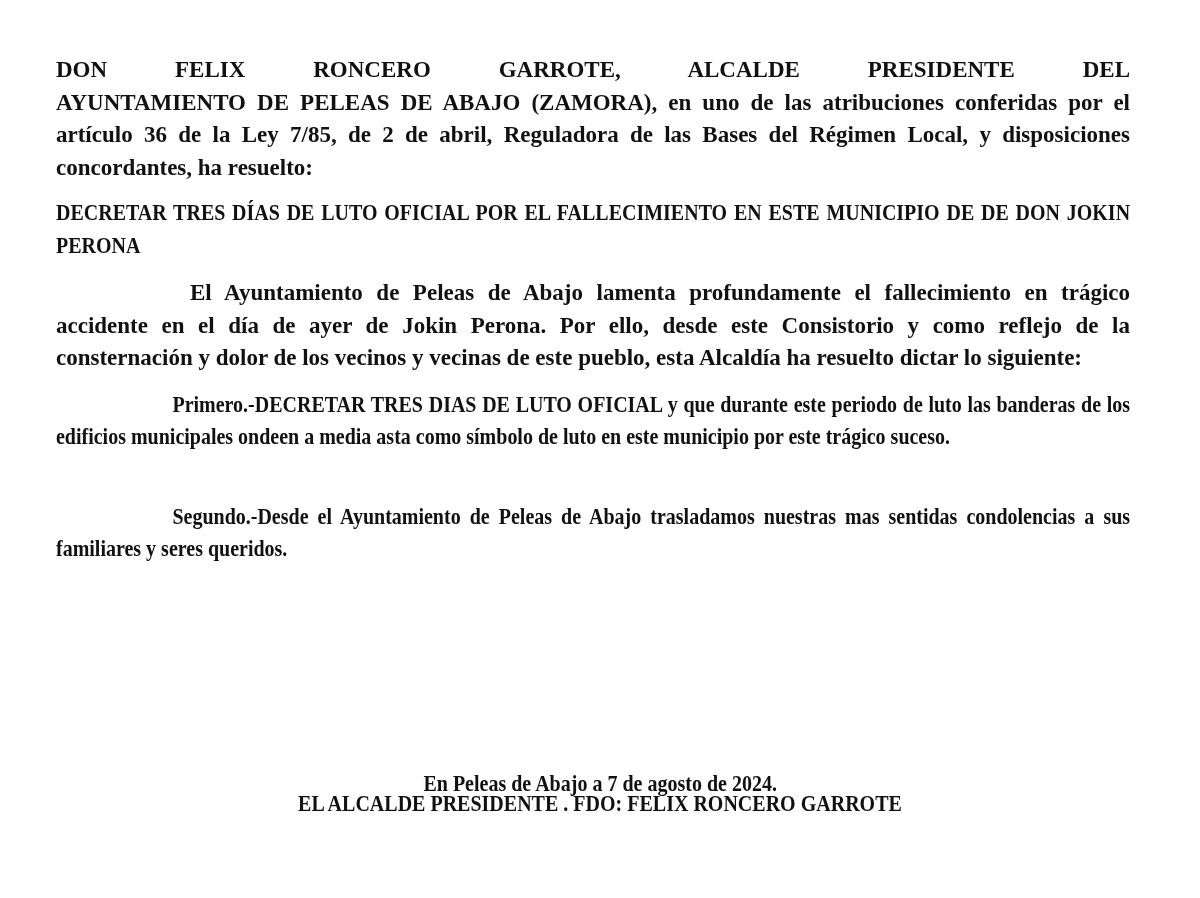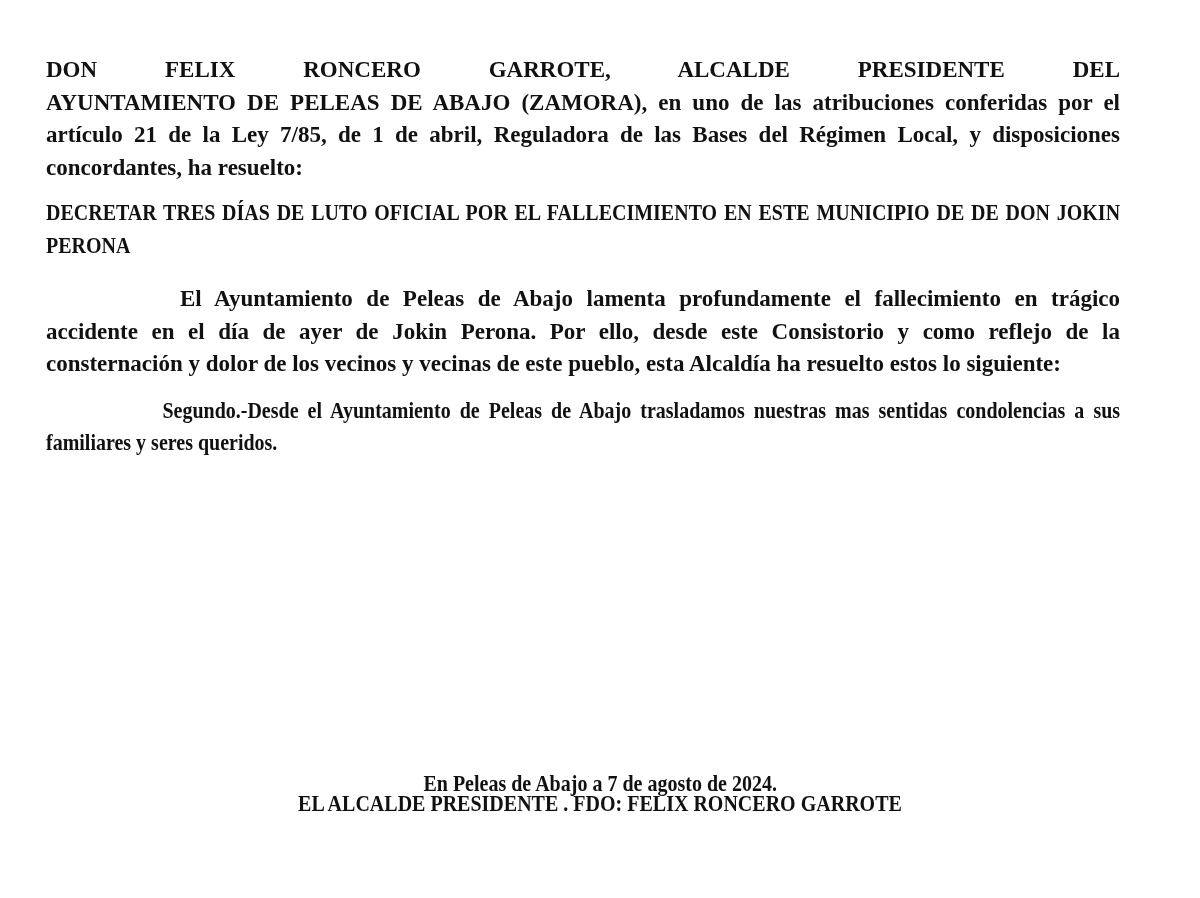--- a/index.html
+++ b/index.html
@@ -11,21 +11,21 @@
       width: 1200px;
       height: 898px;
       position: relative;
       overflow: hidden;
       font-family: "Liberation Serif", serif;
       font-weight: bold;
       color: #111111;
     }
     .page {
       position: absolute;
-      left: 46px;
+      left: 56px;
       top: 54px;
       width: 1074px;
     }
     .para {
       font-size: 23px;
       line-height: 32.5px;
       text-align: justify;
       margin: 0;
     }
     .intro { margin-bottom: 13px; }
@@ -62,28 +62,31 @@
     .date-line span { transform: scaleX(0.87); }
     .sign-line { top: 791px; }
     .sign-line span { transform: scaleX(0.87); }
   </style>
 </head>
 <body>
 
 <div class="page">
 
   <p class="para intro-first">DON FELIX RONCERO GARROTE, ALCALDE PRESIDENTE DEL</p>
-  <p class="para intro">AYUNTAMIENTO DE PELEAS DE ABAJO (ZAMORA), en uno de las atribuciones conferidas por el artículo 21 de la Ley 7/85, de 1 de abril, Reguladora de las Bases del Régimen Local, y disposiciones concordantes, ha resuelto:</p>
+  <p class="para intro">AYUNTAMIENTO DE PELEAS DE ABAJO (ZAMORA), en uno de las atribuciones conferidas por el artículo 36 de la Ley 7/85, de 2 de abril, Reguladora de las Bases del Régimen Local, y disposiciones concordantes, ha resuelto:</p>
 
-  <div class="cond-wrap" style="height:66px; margin-bottom:20px;">
+  <div class="cond-wrap" style="height:66px; margin-bottom:14px;">
     <p class="condensed c1">DECRETAR TRES DÍAS DE LUTO OFICIAL POR EL FALLECIMIENTO EN ESTE MUNICIPIO DE DE DON JOKIN PERONA</p>
   </div>
 
-  <p class="para indent body-para">El Ayuntamiento de Peleas de Abajo lamenta profundamente el fallecimiento en trágico accidente en el día de ayer de Jokin Perona. Por ello, desde este Consistorio y como reflejo de la consternación y dolor de los vecinos y vecinas de este pueblo, esta Alcaldía ha resuelto estos lo siguiente:</p>
+  <p class="para indent body-para">El Ayuntamiento de Peleas de Abajo lamenta profundamente el fallecimiento en trágico accidente en el día de ayer de Jokin Perona. Por ello, desde este Consistorio y como reflejo de la consternación y dolor de los vecinos y vecinas de este pueblo, esta Alcaldía ha resuelto dictar lo siguiente:</p>
 
+  <div class="cond-wrap" style="height:98px; margin-bottom:14px;">
+    <p class="condensed c1 indent"><span>Primero.-</span><span>DECRETAR TRES DIAS DE LUTO OFICIAL  y que durante este periodo de luto las banderas de los edificios municipales ondeen a media asta como símbolo de luto en este municipio por este trágico suceso.</span></p>
+  </div>
 
   <div class="cond-wrap" style="height:66px; margin-bottom:3px;">
     <p class="condensed c1 indent"><span>Segundo.-</span><span>Desde el Ayuntamiento de Peleas de Abajo trasladamos nuestras mas sentidas condolencias a sus familiares y seres queridos.</span></p>
   </div>
 
 </div>
 
 <div class="closing date-line">
   <span>En Peleas de Abajo a 7 de agosto de 2024.</span>
 </div>

